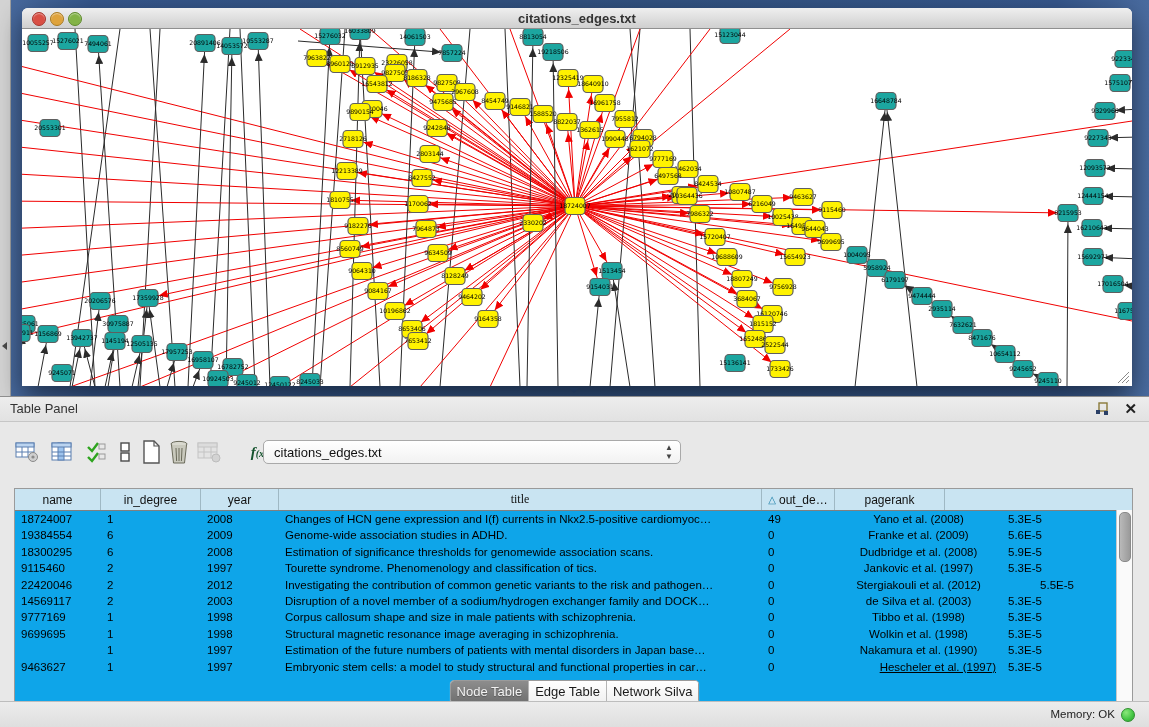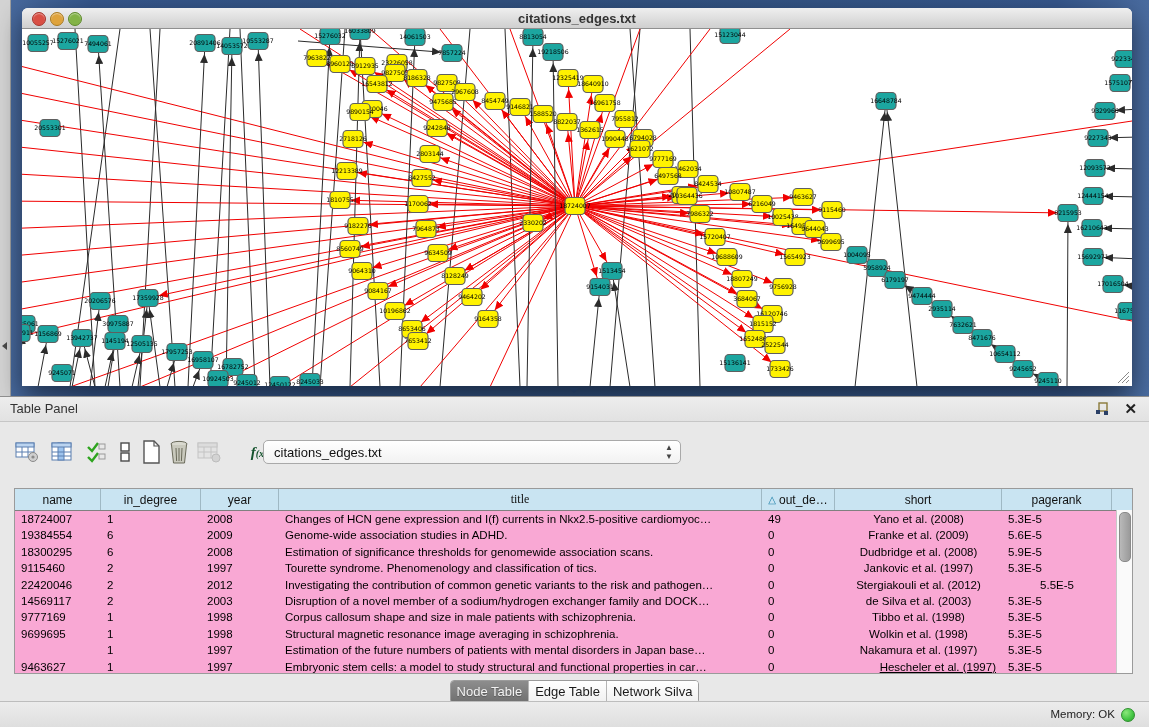--- a/index.html
+++ b/index.html
@@ -76,22 +76,22 @@
     position:absolute;left:263px;top:19px;width:418px;height:24px;
     background:linear-gradient(#FFFFFF,#F2F2F2);
     border:1px solid #A9A9A9;border-radius:5px;
     font-size:13px;color:#111;line-height:23px;padding-left:10px;
     box-sizing:border-box;cursor:pointer;
   }
   #table-dropdown .combo-arrows{
     position:absolute;right:7px;top:2px;font-size:8px;color:#444;line-height:9px;text-align:center;
   }
   #data-table{
-    position:absolute;left:14px;top:91px;width:1119px;height:186px;
-    background:#f9a8d4;border:1px solid #9a9a9a;box-sizing:border-box;
+    position:absolute;left:14px;top:91px;width:1119px;height:214px;
+    background:#0ea5e9;border:1px solid #9a9a9a;box-sizing:border-box;
     font-size:11.5px;color:#000;
   }
   #thead{display:flex;height:21px;border-bottom:1px solid #808080;background:#C9E4F2;}
   .th{
     box-sizing:border-box;border-right:1px solid #9FB8C4;
     display:flex;align-items:center;justify-content:center;
     font-size:12px;color:#111;overflow:hidden;white-space:nowrap;cursor:pointer;
   }
   .th .sort-tri{color:#1C7FA8;font-size:10px;margin-right:3px;}
   #tbody .tr{display:flex;height:16.4px;line-height:16.4px;cursor:default;}
@@ -676,23 +676,20 @@
         <div class="th" style="width: 78px;">
           <span>year</span>
         </div>
         <div class="th" style="width: 483px; font-family: Liberation Serif, serif;">
           <span>title</span>
         </div>
         <div class="th" style="width: 73px;">
           <span class="sort-tri">△</span>
           <span>out_de…</span>
         </div>
-        <div class="th" style="width: 167px;">
-          <span>short</span>
-        </div>
         <div class="th" style="width: 110px;">
           <span>pagerank</span>
         </div>
       </div>
     <div id="tbody">
         <div class="tr">
           <div class="td" style="width: 86px; text-align: left;">18724007</div>
           <div class="td" style="width: 100px; text-align: left;">1</div>
           <div class="td" style="width: 78px; text-align: left;">2008</div>
           <div class="td" style="width: 483px; text-align: left;">Changes of HCN gene expression and I(f) currents in Nkx2.5-positive cardiomyoc…</div>
@@ -762,21 +759,21 @@
           <div class="td" style="width: 73px; text-align: left;">0</div>
           <div class="td" style="width: 167px; text-align: center;">Wolkin et al. (1998)</div>
           <div class="td" style="width: 110px; text-align: left;">5.3E-5</div>
         </div>
         <div class="tr">
           <div class="td" style="width: 86px; text-align: left; margin-top: 24px;">9465546</div>
           <div class="td" style="width: 100px; text-align: left;">1</div>
           <div class="td" style="width: 78px; text-align: left;">1997</div>
           <div class="td" style="width: 483px; text-align: left;">Estimation of the future numbers of patients with mental disorders in Japan base…</div>
           <div class="td" style="width: 73px; text-align: left;">0</div>
-          <div class="td" style="width: 167px; text-align: center;">Nakamura et al. (1997)</div>
+          <div class="td" style="width: 167px; text-align: center;">Nakamura et al. (1990)</div>
           <div class="td" style="width: 110px; text-align: left;">5.3E-5</div>
         </div>
         <div class="tr">
           <div class="td" style="width: 86px; text-align: left;">9463627</div>
           <div class="td" style="width: 100px; text-align: left;">1</div>
           <div class="td" style="width: 78px; text-align: left;">1997</div>
           <div class="td" style="width: 483px; text-align: left;">Embryonic stem cells: a model to study structural and functional properties in car…</div>
           <div class="td" style="width: 73px; text-align: left;">0</div>
           <div class="td" style="width: 167px; text-align: right; text-decoration: underline;">Hescheler et al. (1997)</div>
           <div class="td" style="width: 110px; text-align: left;">5.3E-5</div>

